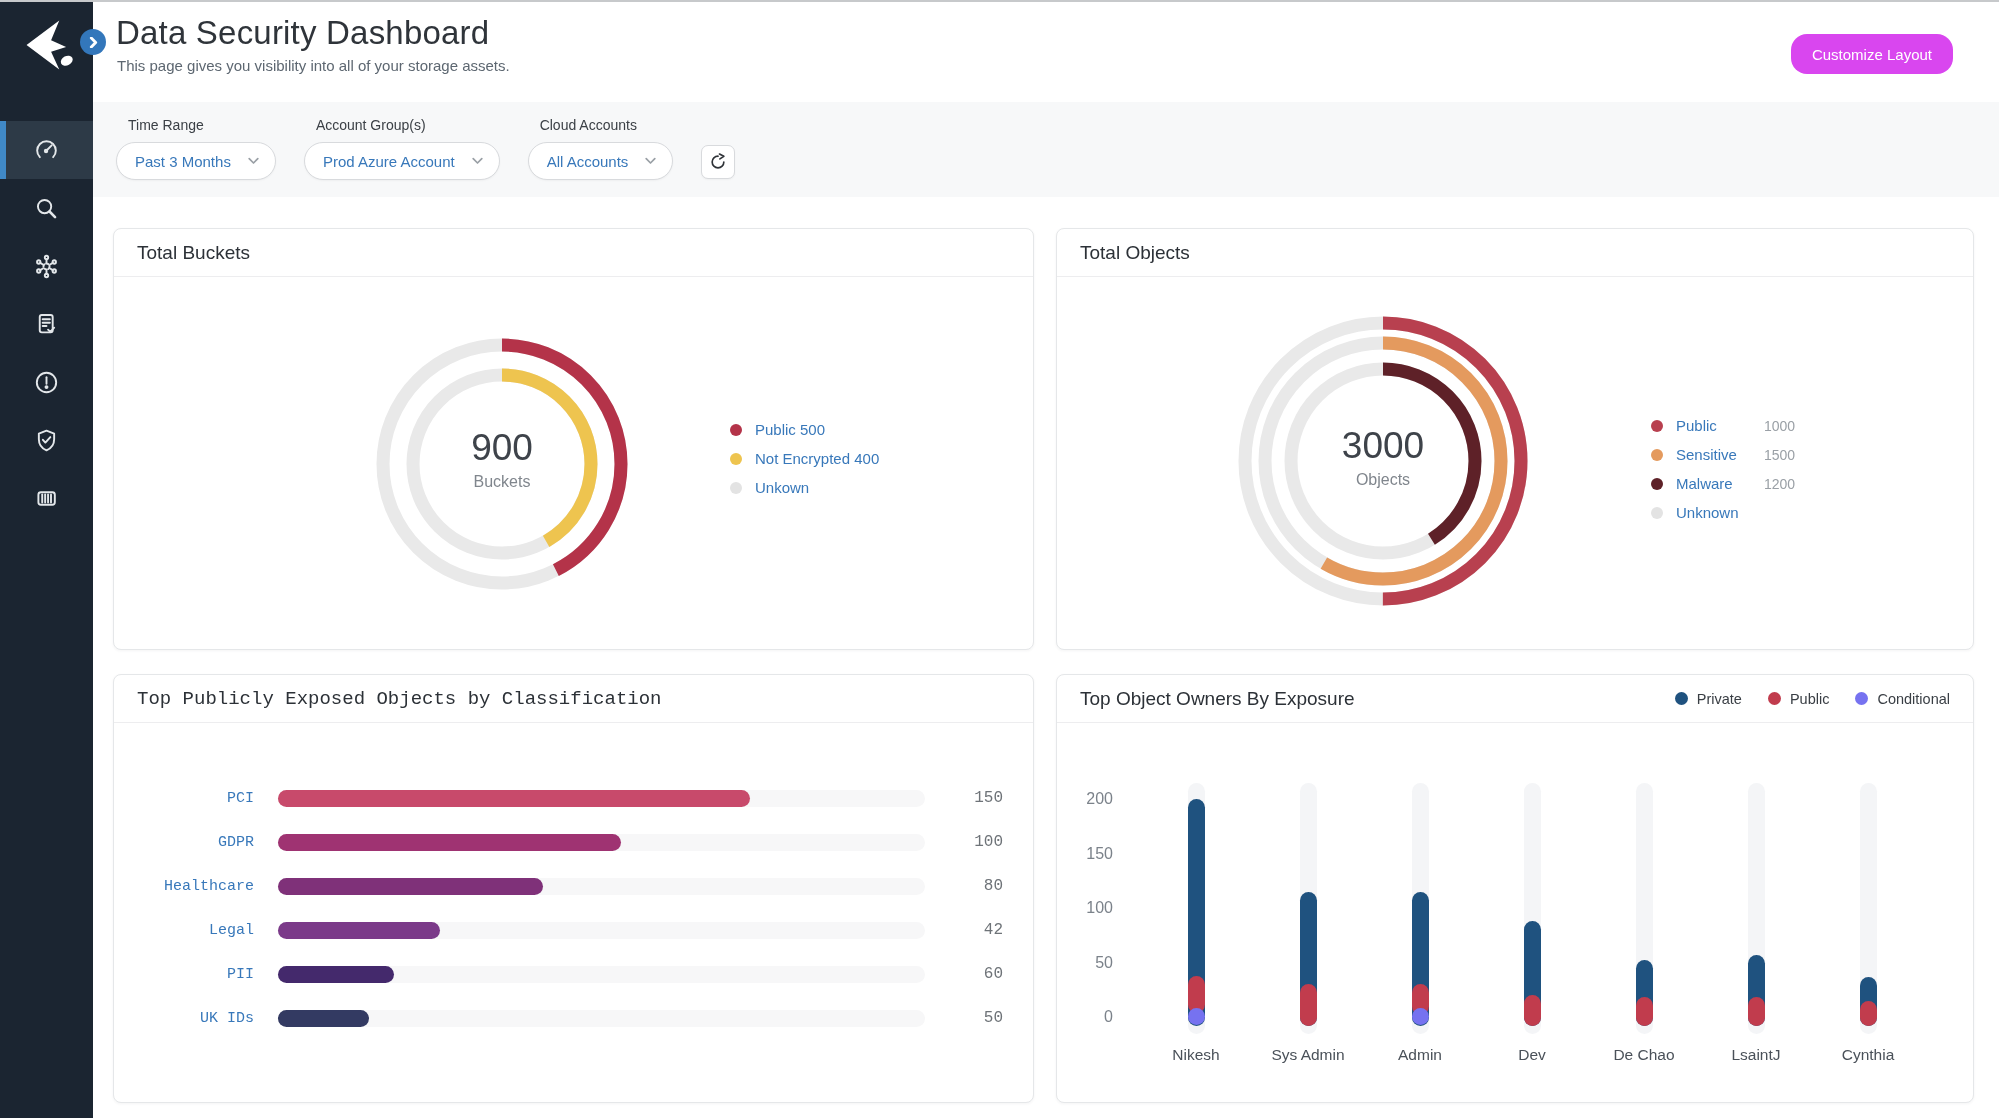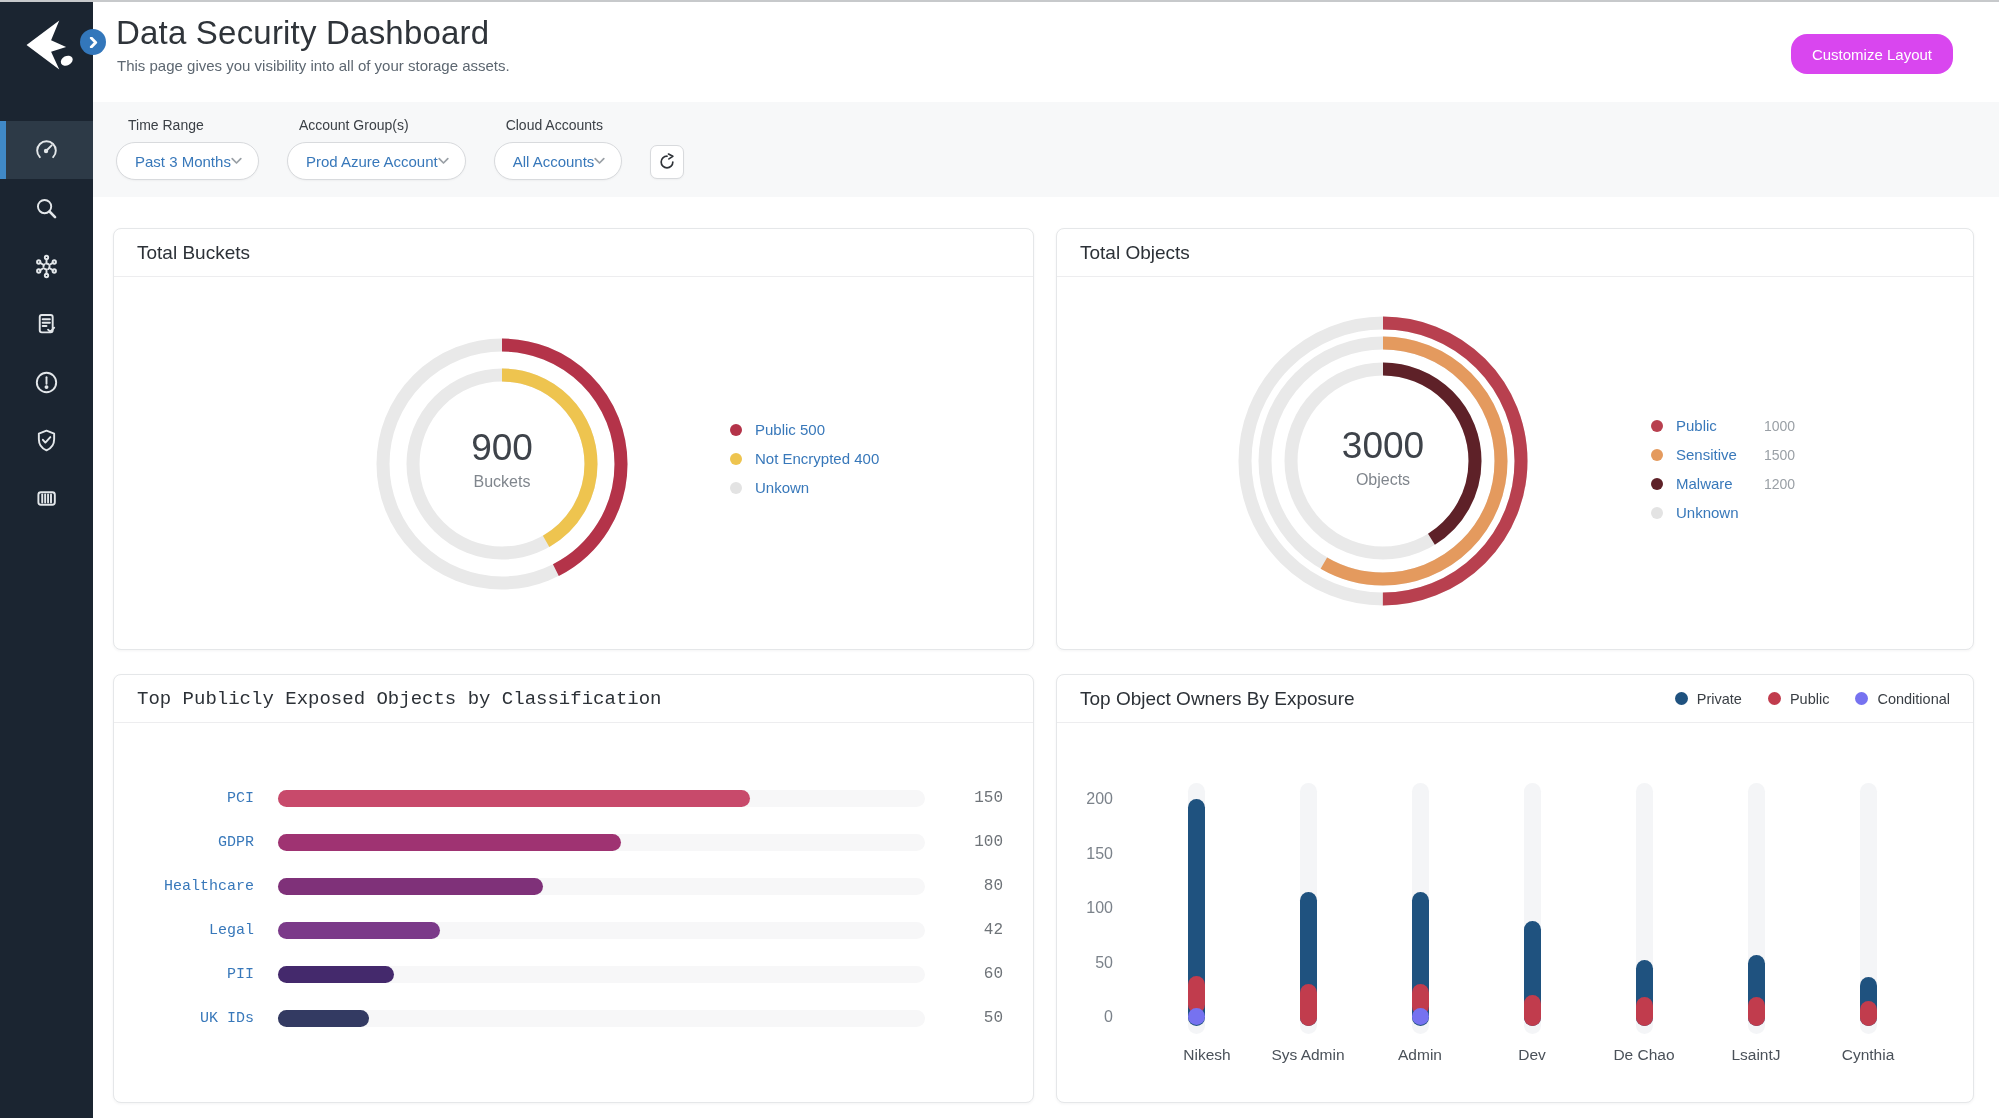--- a/index.html
+++ b/index.html
@@ -27,21 +27,21 @@
   .page-title{margin:12px 0 0 23px;font-size:33px;font-weight:300;color:#2f343a;letter-spacing:.2px;}
   .page-subtitle{margin:5px 0 0 24px;font-size:15px;color:#5d6771;}
   .customize{position:absolute;top:32px;right:46px;height:40px;padding:0 21px;background:#d946ef;color:#fff;
     border:none;border-radius:16px;font-size:15px;font-family:inherit;cursor:pointer;}
 
   
   .filterbar{position:absolute;left:93px;top:102px;right:0;height:95px;background:#f7f8f9;
     display:flex;align-items:flex-start;padding-left:23px;}
   .fgroup{margin-right:28px;}
   .flabel{font-size:14px;color:#3b4046;margin:15px 0 9px 12px;}
-  .pill{display:inline-flex;align-items:center;gap:0;height:38px;padding:0 16px 0 18px;border:1px solid #d8dadd;
+  .pill{display:inline-flex;align-items:center;gap:17px;height:38px;padding:0 16px 0 18px;border:1px solid #d8dadd;
     border-radius:19px;background:#fff;color:#3878ba;font-size:15px;font-family:inherit;cursor:pointer;
     box-shadow:0 1px 2px rgba(0,0,0,.04);}
   .pill svg{width:11px;height:8px;stroke:#9aa0a6;stroke-width:1.7;fill:none;stroke-linecap:round;stroke-linejoin:round;}
   .refresh{margin-top:43px;width:34px;height:34px;border:1px solid #d8dadd;border-radius:7px;background:#fff;
     display:flex;align-items:center;justify-content:center;cursor:pointer;box-shadow:0 1px 2px rgba(0,0,0,.04);}
   .refresh svg{width:20px;height:20px;stroke:#2f3338;stroke-width:2;fill:none;stroke-linecap:round;stroke-linejoin:round;}
 
   
   .card{position:absolute;background:#fff;border:1px solid #e5e7e9;border-radius:8px;
     box-shadow:0 1px 3px rgba(30,40,60,.05);}
@@ -352,21 +352,21 @@
     <div id="owners">
         <div class="ytick" style="top: 67px;">200</div>
         <div class="ytick" style="top: 121.5px;">150</div>
         <div class="ytick" style="top: 176px;">100</div>
         <div class="ytick" style="top: 230.5px;">50</div>
         <div class="ytick" style="top: 285px;">0</div>
         <div class="otrack" style="left: 130.5px;"></div>
         <div class="obar" style="left: 130.5px; top: 76px; height: 227px; background: rgb(31, 82, 127);"></div>
         <div class="obar" style="left: 130.5px; top: 252.58px; height: 37.34px; background: rgb(193, 60, 77);"></div>
         <div class="odot" style="left: 130.5px; top: 285px; background: rgb(118, 114, 240);"></div>
-        <div class="oxlabel" style="left: 85px;">Nikesh</div>
+        <div class="oxlabel" style="left: 74px;">Nikesh</div>
         <div class="otrack" style="left: 242.5px;"></div>
         <div class="obar" style="left: 242.5px; top: 168.65px; height: 134.35px; background: rgb(31, 82, 127);"></div>
         <div class="obar" style="left: 242.5px; top: 261.3px; height: 41.7px; background: rgb(193, 60, 77);"></div>
         <div class="oxlabel" style="left: 186px;">Sys Admin</div>
         <div class="otrack" style="left: 354.5px;"></div>
         <div class="obar" style="left: 354.5px; top: 168.65px; height: 134.35px; background: rgb(31, 82, 127);"></div>
         <div class="obar" style="left: 354.5px; top: 261.3px; height: 30.8px; background: rgb(193, 60, 77);"></div>
         <div class="odot" style="left: 354.5px; top: 285px; background: rgb(118, 114, 240);"></div>
         <div class="oxlabel" style="left: 298px;">Admin</div>
         <div class="otrack" style="left: 466.5px;"></div>

